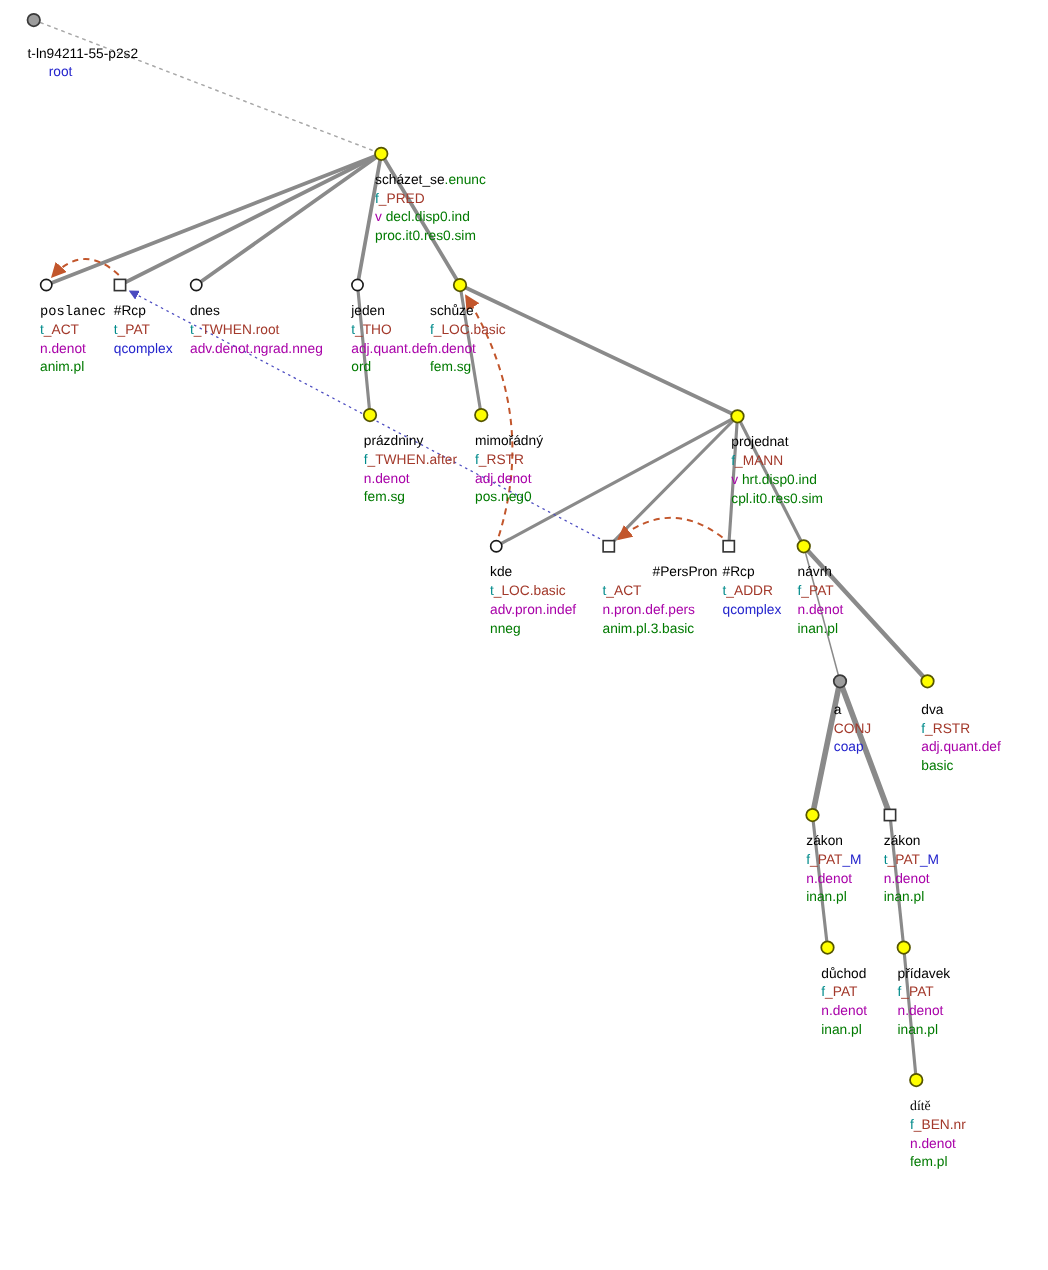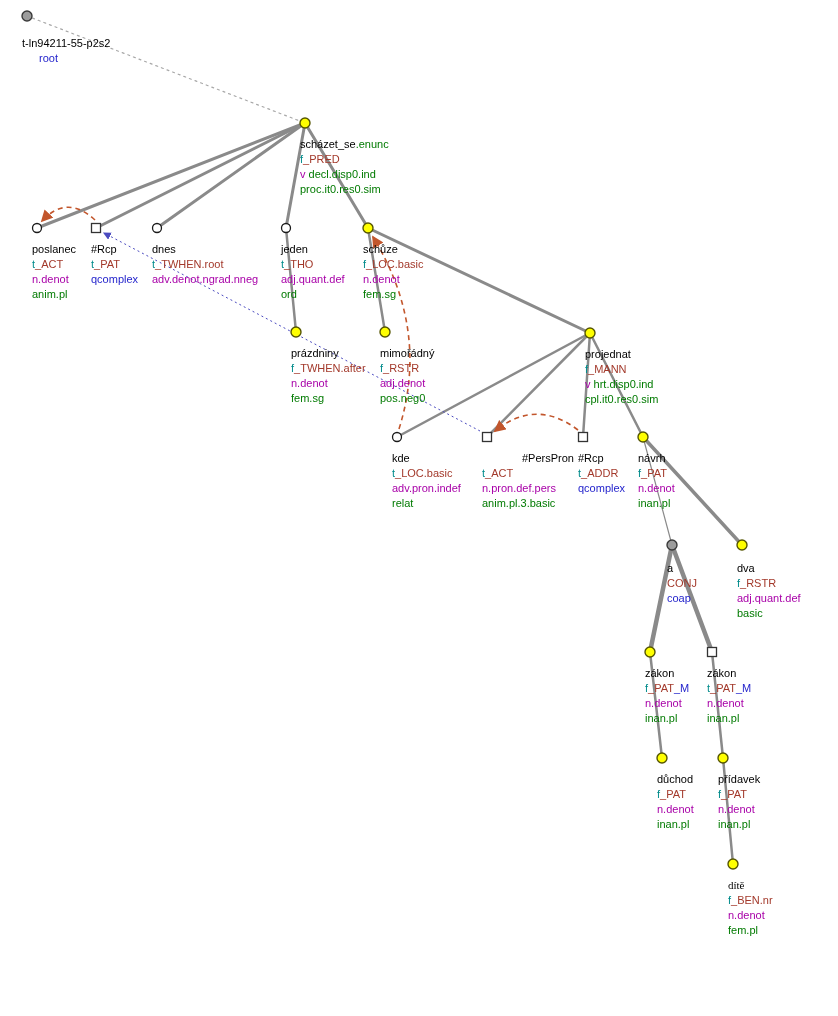--- a/index.html
+++ b/index.html
@@ -90,42 +90,42 @@
         <div><span style="color: rgb(0, 0, 0); white-space: pre;">t-ln94211-55-p2s2</span></div>
         <div><span style="color: rgb(36, 36, 204); white-space: pre; margin-left: 17px;">root</span></div>
       </div>
       <div class="node-label" style="left: 300px; top: 137px;">
         <div><span style="color: rgb(0, 0, 0); white-space: pre;">scházet_se</span><span style="color: rgb(0, 122, 0); white-space: pre;">.enunc</span></div>
         <div><span style="color: rgb(0, 139, 139); white-space: pre;">f</span><span style="color: rgb(163, 57, 43); white-space: pre;">_PRED</span></div>
         <div><span style="color: rgb(168, 0, 168); white-space: pre;">v </span><span style="color: rgb(0, 122, 0); white-space: pre;">decl.disp0.ind</span></div>
         <div><span style="color: rgb(0, 122, 0); white-space: pre;">proc.it0.res0.sim</span></div>
       </div>
       <div class="node-label" style="left: 32px; top: 242px;">
-        <div><span style="color: rgb(0, 0, 0); white-space: pre;">poslanec</span></div>
+        <div><span style="color: rgb(0, 0, 0); white-space: pre; font-family: Liberation Mono, monospace;">poslanec</span></div>
         <div><span style="color: rgb(0, 139, 139); white-space: pre;">t</span><span style="color: rgb(163, 57, 43); white-space: pre;">_ACT</span></div>
         <div><span style="color: rgb(168, 0, 168); white-space: pre;">n.denot</span></div>
         <div><span style="color: rgb(0, 122, 0); white-space: pre;">anim.pl</span></div>
       </div>
       <div class="node-label" style="left: 91px; top: 242px;">
         <div><span style="color: rgb(0, 0, 0); white-space: pre;">#Rcp</span></div>
         <div><span style="color: rgb(0, 139, 139); white-space: pre;">t</span><span style="color: rgb(163, 57, 43); white-space: pre;">_PAT</span></div>
         <div><span style="color: rgb(36, 36, 204); white-space: pre;">qcomplex</span></div>
       </div>
       <div class="node-label" style="left: 152px; top: 242px;">
         <div><span style="color: rgb(0, 0, 0); white-space: pre;">dnes</span></div>
         <div><span style="color: rgb(0, 139, 139); white-space: pre;">t</span><span style="color: rgb(163, 57, 43); white-space: pre;">_TWHEN.root</span></div>
         <div><span style="color: rgb(168, 0, 168); white-space: pre;">adv.denot.ngrad.nneg</span></div>
       </div>
       <div class="node-label" style="left: 281px; top: 242px;">
         <div><span style="color: rgb(0, 0, 0); white-space: pre;">jeden</span></div>
         <div><span style="color: rgb(0, 139, 139); white-space: pre;">t</span><span style="color: rgb(163, 57, 43); white-space: pre;">_THO</span></div>
         <div><span style="color: rgb(168, 0, 168); white-space: pre;">adj.quant.def</span></div>
         <div><span style="color: rgb(0, 122, 0); white-space: pre;">ord</span></div>
       </div>
-      <div class="node-label" style="left: 363px; top: 242px;">
+      <div class="node-label" style="left: 344px; top: 242px;">
         <div><span style="color: rgb(0, 0, 0); white-space: pre;">schůze</span></div>
         <div><span style="color: rgb(0, 139, 139); white-space: pre;">f</span><span style="color: rgb(163, 57, 43); white-space: pre;">_LOC.basic</span></div>
         <div><span style="color: rgb(168, 0, 168); white-space: pre;">n.denot</span></div>
         <div><span style="color: rgb(0, 122, 0); white-space: pre;">fem.sg</span></div>
       </div>
       <div class="node-label" style="left: 291px; top: 346px;">
         <div><span style="color: rgb(0, 0, 0); white-space: pre;">prázdniny</span></div>
         <div><span style="color: rgb(0, 139, 139); white-space: pre;">f</span><span style="color: rgb(163, 57, 43); white-space: pre;">_TWHEN.after</span></div>
         <div><span style="color: rgb(168, 0, 168); white-space: pre;">n.denot</span></div>
         <div><span style="color: rgb(0, 122, 0); white-space: pre;">fem.sg</span></div>
@@ -139,21 +139,21 @@
       <div class="node-label" style="left: 585px; top: 347px;">
         <div><span style="color: rgb(0, 0, 0); white-space: pre;">projednat</span></div>
         <div><span style="color: rgb(0, 139, 139); white-space: pre;">f</span><span style="color: rgb(163, 57, 43); white-space: pre;">_MANN</span></div>
         <div><span style="color: rgb(168, 0, 168); white-space: pre;">v </span><span style="color: rgb(0, 122, 0); white-space: pre;">hrt.disp0.ind</span></div>
         <div><span style="color: rgb(0, 122, 0); white-space: pre;">cpl.it0.res0.sim</span></div>
       </div>
       <div class="node-label" style="left: 392px; top: 451px;">
         <div><span style="color: rgb(0, 0, 0); white-space: pre;">kde</span></div>
         <div><span style="color: rgb(0, 139, 139); white-space: pre;">t</span><span style="color: rgb(163, 57, 43); white-space: pre;">_LOC.basic</span></div>
         <div><span style="color: rgb(168, 0, 168); white-space: pre;">adv.pron.indef</span></div>
-        <div><span style="color: rgb(0, 122, 0); white-space: pre;">relat</span></div>
+        <div><span style="color: rgb(0, 122, 0); white-space: pre;">nneg</span></div>
       </div>
       <div class="node-label" style="left: 482px; top: 451px;">
         <div><span style="color: rgb(0, 0, 0); white-space: pre; margin-left: 40px;">#PersPron</span></div>
         <div><span style="color: rgb(0, 139, 139); white-space: pre;">t</span><span style="color: rgb(163, 57, 43); white-space: pre;">_ACT</span></div>
         <div><span style="color: rgb(168, 0, 168); white-space: pre;">n.pron.def.pers</span></div>
         <div><span style="color: rgb(0, 122, 0); white-space: pre; text-align: center;">anim.pl.3.basic</span></div>
       </div>
       <div class="node-label" style="left: 578px; top: 451px;">
         <div><span style="color: rgb(0, 0, 0); white-space: pre;">#Rcp</span></div>
         <div><span style="color: rgb(0, 139, 139); white-space: pre;">t</span><span style="color: rgb(163, 57, 43); white-space: pre;">_ADDR</span></div>

